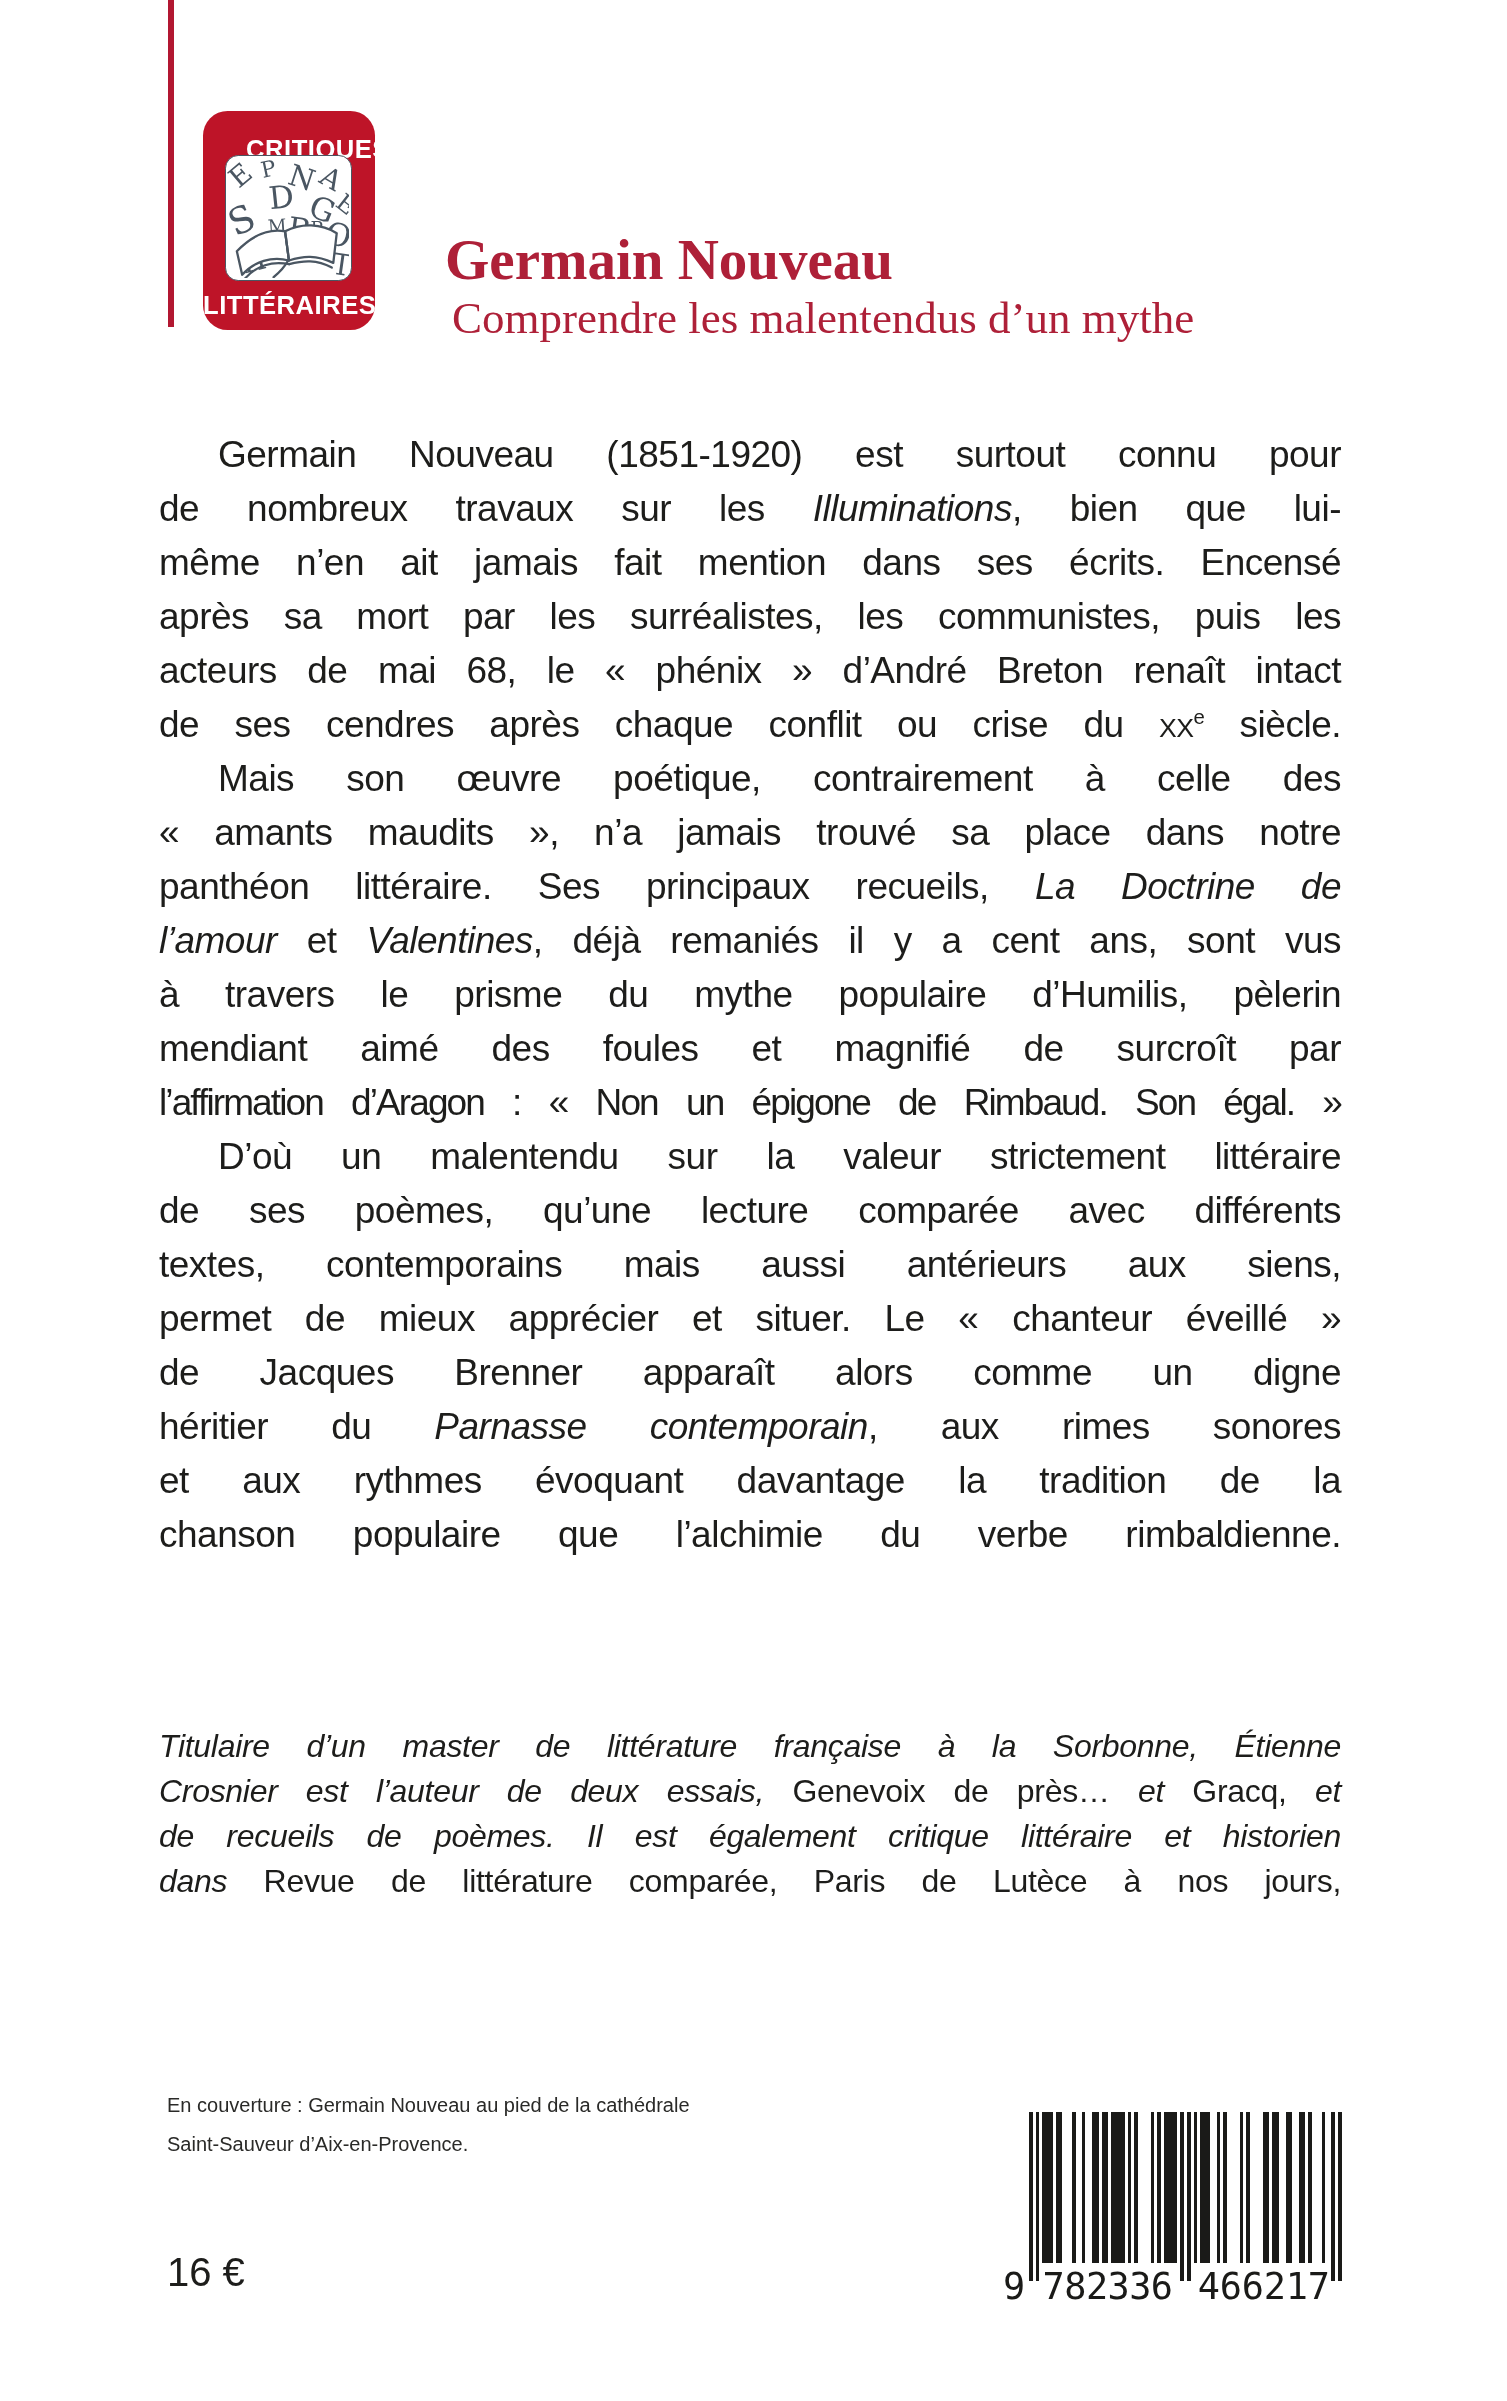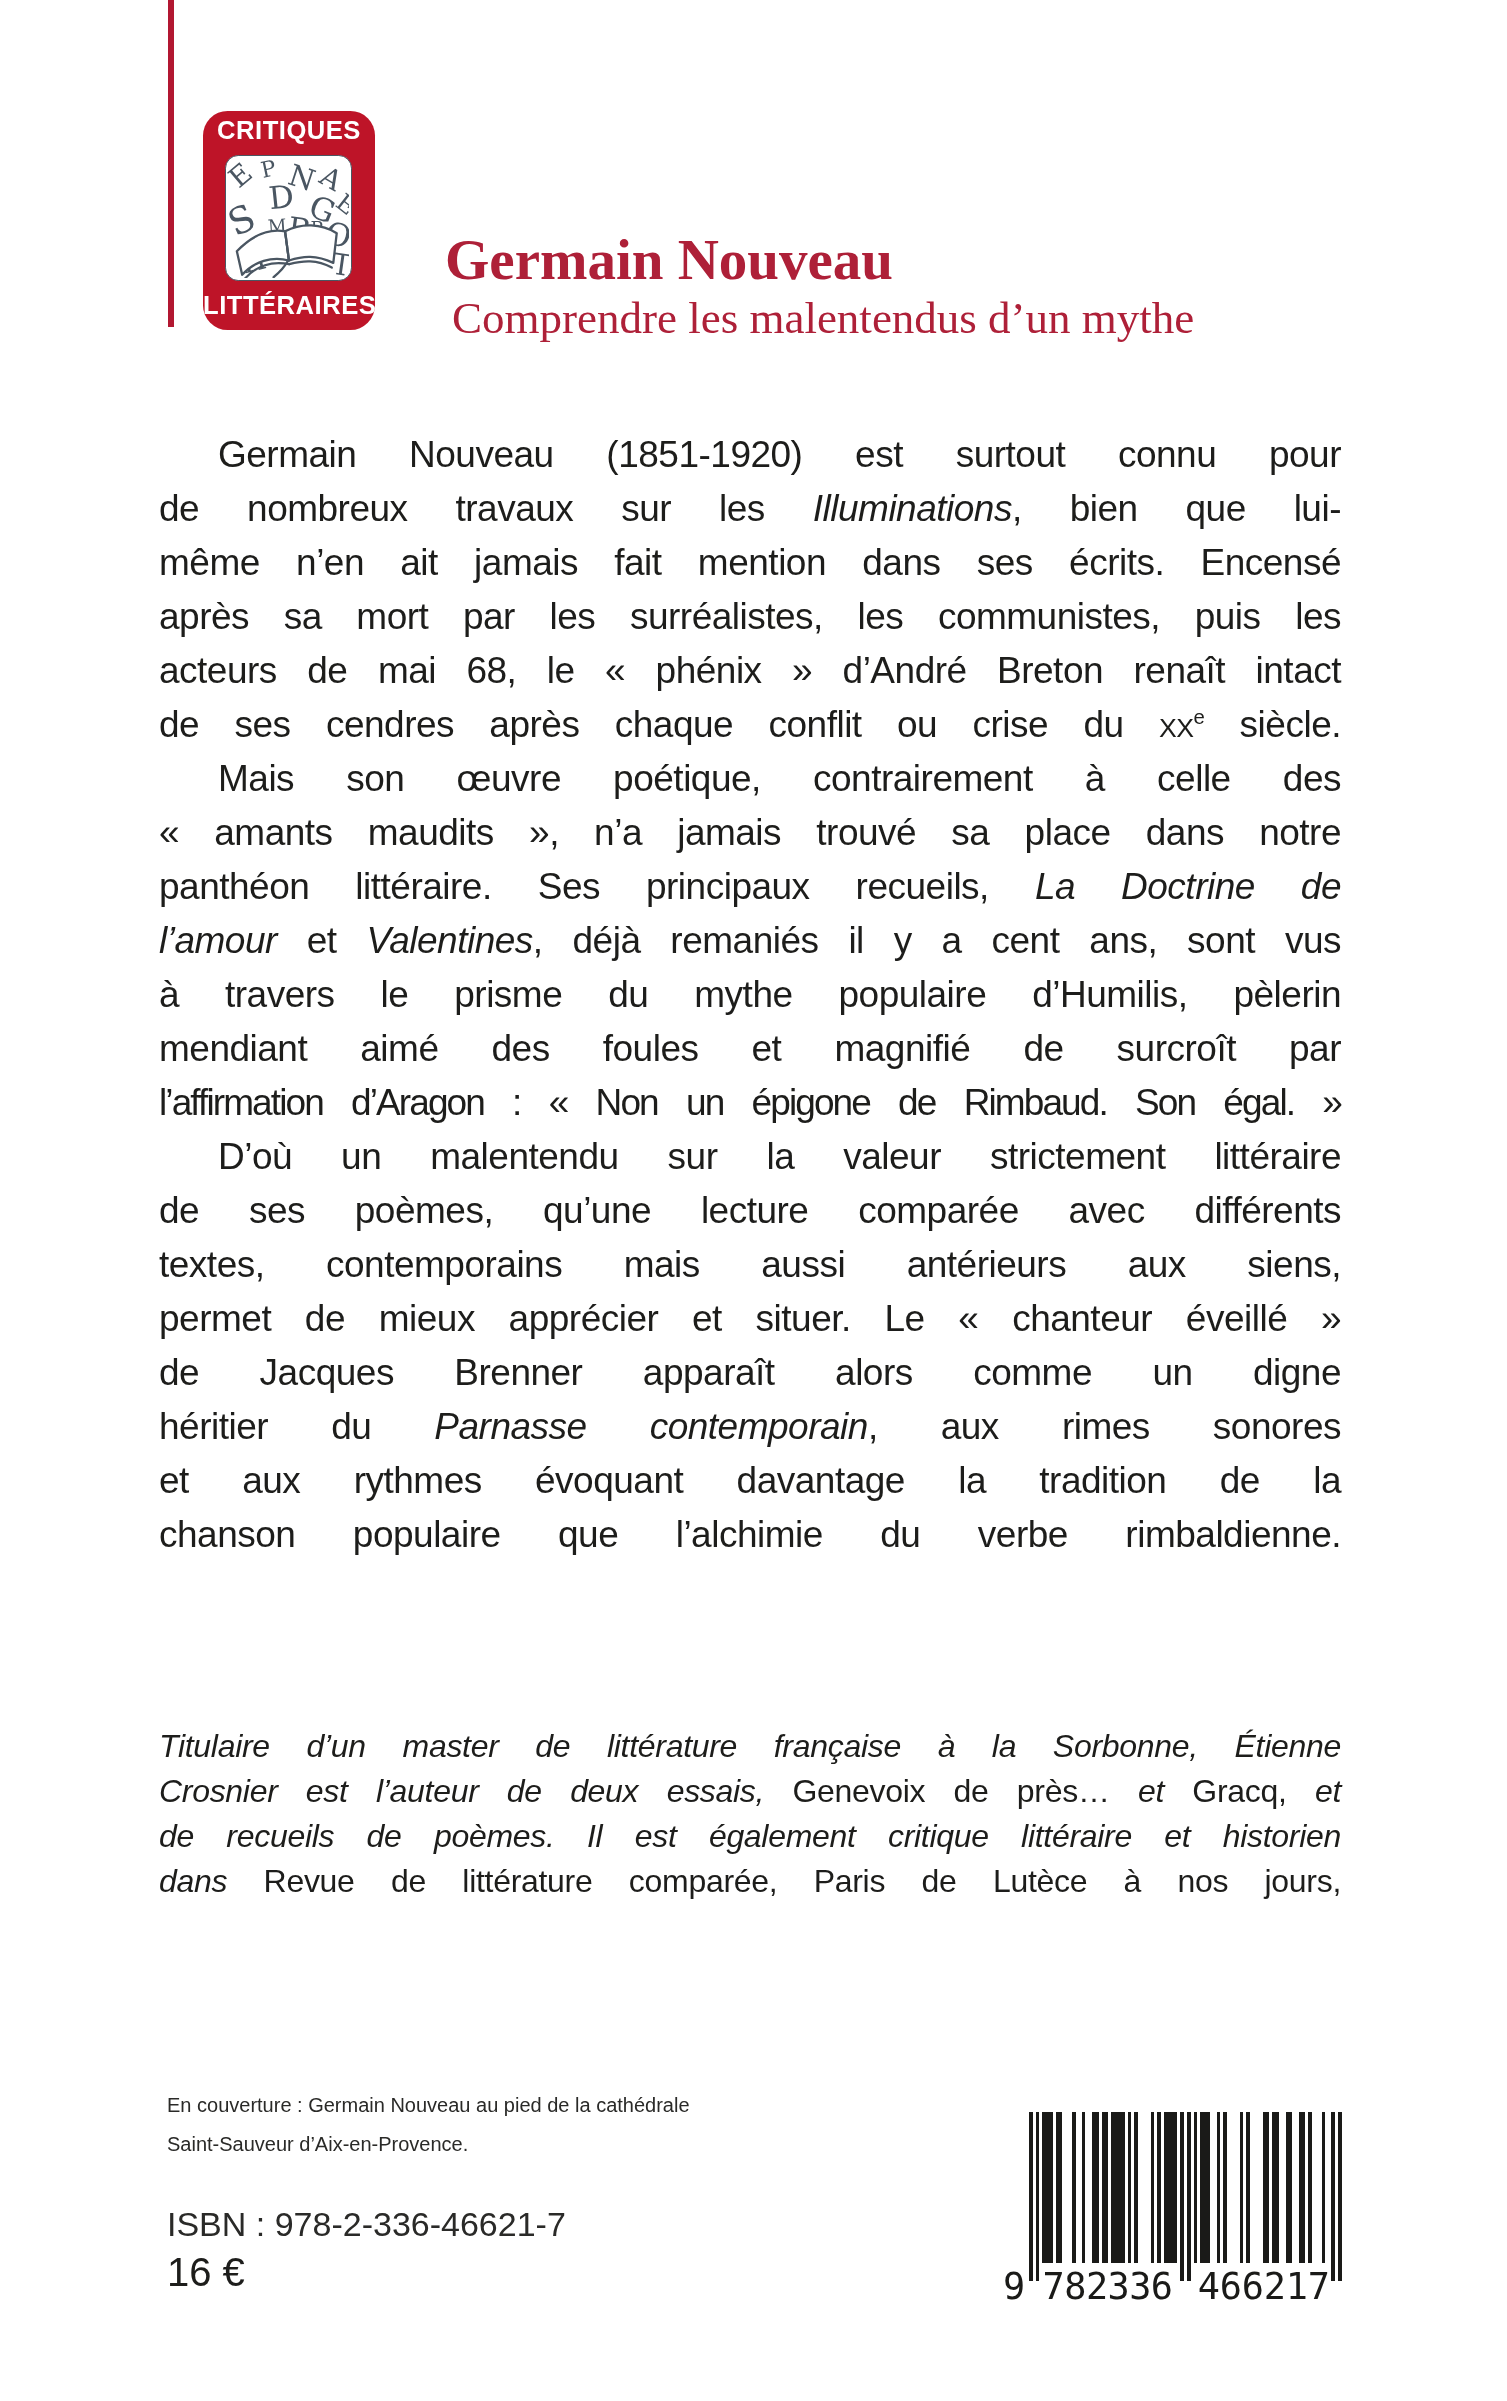--- a/index.html
+++ b/index.html
@@ -4,21 +4,21 @@
 <style>
   html,body{margin:0;padding:0;background:#e8e8e8;}
   .page{position:relative;width:1508px;height:2402px;background:#ffffff;overflow:hidden;
         font-family:"Liberation Sans",sans-serif;}
   .rule{position:absolute;left:168px;top:0;width:5.7px;height:327px;background:#B21731;}
   
   .logo{position:absolute;left:203px;top:111px;width:172px;height:219px;background:#BE1428;
         border-radius:24.6px;}
   .logo-top,.logo-bottom{position:absolute;left:0;width:100%;text-align:center;color:#ffffff;
         font-weight:bold;font-size:25.6px;letter-spacing:0.5px;font-family:"Liberation Sans",sans-serif;}
-  .logo-top{top:5px;}
+  .logo-top{top:24px;padding-left:29px;}
   .logo-bottom{top:180px;}
   .logo-box{position:absolute;left:22px;top:44px;width:127px;height:126px;background:#ffffff;
         border:1.9px solid #4A5662;border-radius:13.2px;box-sizing:border-box;overflow:hidden;}
   .logo-box svg{display:block;width:123px;height:122px;}
   
   h1{position:absolute;left:445px;top:231px;margin:0;font-family:"Liberation Serif",serif;
      font-weight:bold;font-size:57px;line-height:57px;color:#AE2038;}
   h2{position:absolute;left:452px;top:296px;margin:0;font-family:"Liberation Serif",serif;
      font-weight:normal;font-size:45px;line-height:45px;color:#AE2038;}
   
@@ -121,21 +121,20 @@
       <div class="bline"><span class="bi">Crosnier</span> est l’auteur de deux essais, <span class="rm">Genevoix de près… </span>et <span class="rm">Gracq,</span> et</div>
       <div class="bline">de recueils de poèmes. Il est également critique littéraire et historien</div>
       <div class="bline">dans <span class="rm">Revue de littérature comparée, Paris de Lutèce à nos jours,</span></div>
     </div>
 
   <div class="cover-note">
     <div>En couverture : Germain Nouveau au pied de la cathédrale</div>
     <div>Saint-Sauveur d’Aix-en-Provence.</div>
   </div>
 
-  <div class="isbn">ISBN : 978-2-336-46621-7</div>
   <div class="price">16 €</div>
 
   <div class="barcode">
     <svg viewBox="-30 0 366 206" width="346" height="195" xmlns="http://www.w3.org/2000/svg">
       <g id="bars">
           <rect x="0.00" y="0" width="3.77" height="179"></rect>
           <rect x="6.95" y="0" width="3.77" height="179"></rect>
           <rect x="13.89" y="0" width="3.77" height="160"></rect>
           <rect x="17.37" y="0" width="3.77" height="160"></rect>
           <rect x="20.84" y="0" width="3.77" height="160"></rect>

